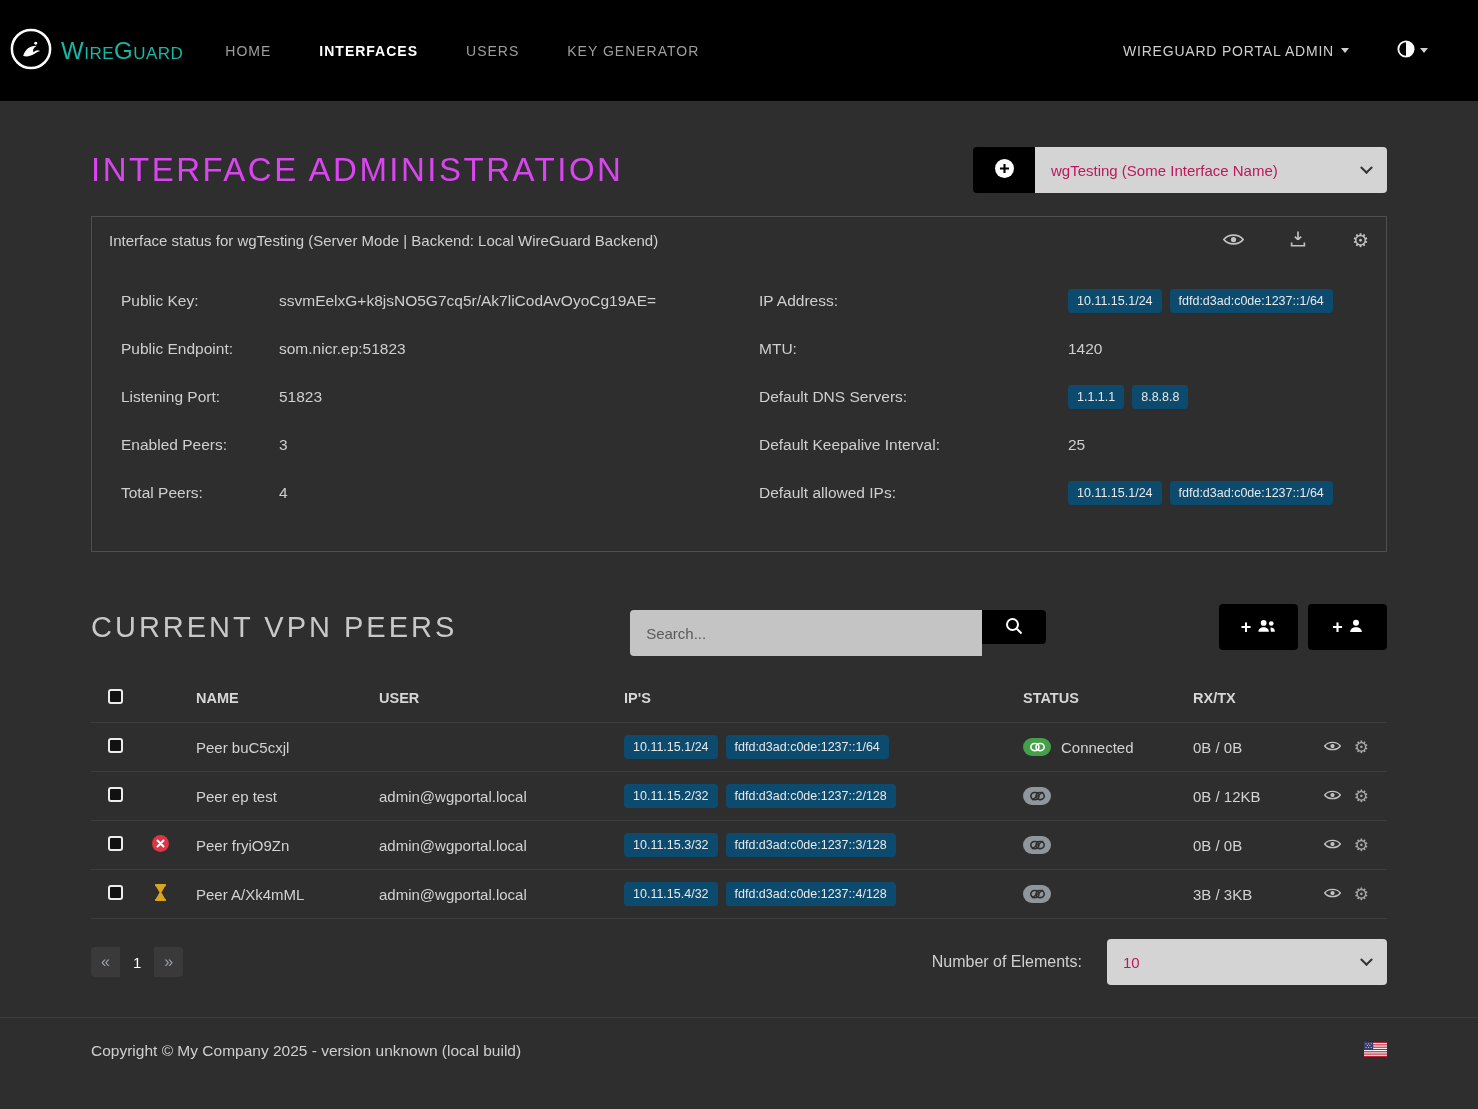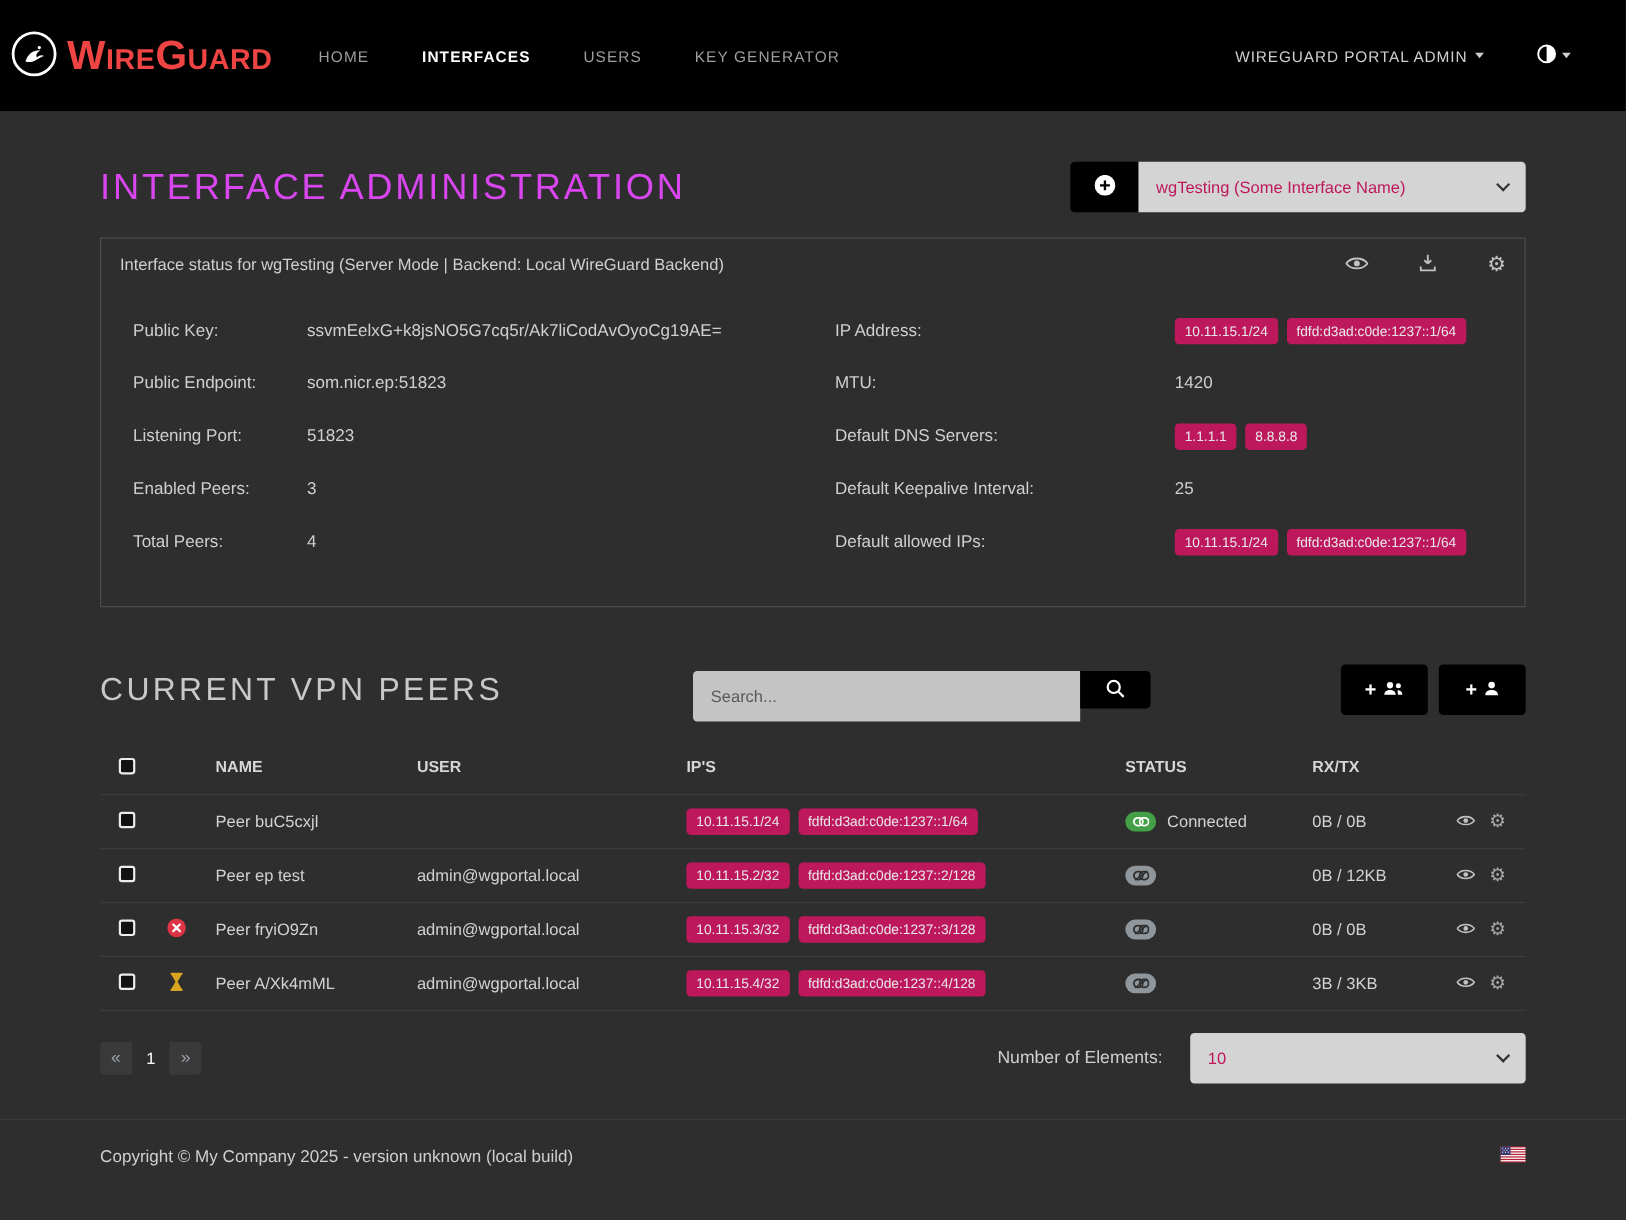--- a/index.html
+++ b/index.html
@@ -11,21 +11,21 @@
     font-size: 15px;
   }
   
   .navbar {
     height: 101px; background: #000;
     display: flex; align-items: center;
     padding: 0 50px 0 10px;
   }
   .brand { display: flex; align-items: center; gap: 9px; margin-right: 42px; }
   .brand-text {
-    color: #ef4444; font-size: 37px; font-weight: 700;
+    color: #14b8a6; font-size: 24px; font-weight: 400;
     font-variant: small-caps; letter-spacing: 0.5px;
   }
   .nav-items { display: flex; gap: 48px; align-items: center; }
   .nav-link {
     color: #9e9e9e; font-size: 14px; letter-spacing: 1px;
     text-decoration: none; cursor: pointer;
   }
   .nav-link.active { color: #fff; font-weight: 700; }
   .nav-right { margin-left: auto; display: flex; align-items: center; gap: 48px; }
   .user-menu { color: #cfcfcf; font-size: 14px; letter-spacing: 0.8px; cursor: pointer; display: flex; align-items: center; gap: 7px; }
@@ -70,21 +70,21 @@
   .card-icons { display: flex; align-items: center; gap: 45px; color: #c2c2c2; }
   .icon-btn { background: none; border: none; color: #c2c2c2; cursor: pointer; display: flex; align-items: center; }
   .gear-glyph { font-size: 19px; line-height: 1; color: #c2c2c2; font-family: "DejaVu Sans", sans-serif; }
   .card-body { display: grid; grid-template-columns: 1fr 1fr; padding: 13px 17px 34px; column-gap: 40px; }
   .field-row { display: grid; align-items: center; height: 48px; }
   .col-left .field-row { grid-template-columns: 158px 1fr; padding-left: 12px; }
   .col-right .field-row { grid-template-columns: 262px 1fr; gap: 47px; }
   .field-label, .field-value { font-size: 15.5px; color: #cfcfcf; }
   .badges { display: flex; gap: 8px; }
   .badge {
-    background: #be185d; color: #e8e8e8; font-size: 12.5px;
+    background: #0c4a6e; color: #e8e8e8; font-size: 12.5px;
     padding: 5px 9px; border-radius: 4px; white-space: nowrap;
   }
 
   
   .peers-header { margin-top: 52px; display: flex; align-items: center; justify-content: space-between; }
   .search-group { display: flex; height: 34px; }
   .search-input {
     width: 352px; height: 46px; border: none; outline: none;
     background: #c4c4c4; color: #333; font-size: 15px;
     padding: 0 16px; border-radius: 4px 0 0 4px;
@@ -127,21 +127,21 @@
   .pagination { display: flex; align-items: center; }
   .page-btn {
     background: #3a3a3a; border: none; color: #9aa0a6; cursor: pointer;
     font-size: 16px; padding: 5px 10px; line-height: 1.2;
   }
   .page-btn.prev { border-radius: 4px 0 0 4px; }
   .page-btn.next { border-radius: 0 4px 4px 0; }
   .page-current { color: #fff; padding: 5px 13px; font-size: 15px; }
   .elements-group { display: flex; align-items: center; gap: 25px; }
   .elements-label { font-size: 16px; color: #d0d0d0; }
-  .elements-select { width: 305px; height: 46px; border-radius: 4px; }
+  .elements-select { width: 280px; height: 46px; border-radius: 4px; }
 
   
   .footer { margin-top: 32px; border-top: 1px solid #3d3d3d; }
   .footer-inner { display: flex; justify-content: space-between; align-items: center; padding: 24px 0 30px; }
   .copyright { font-size: 15.5px; color: #cfcfcf; }
 </style>
 </head>
 <body>
 
 <header class="navbar">

